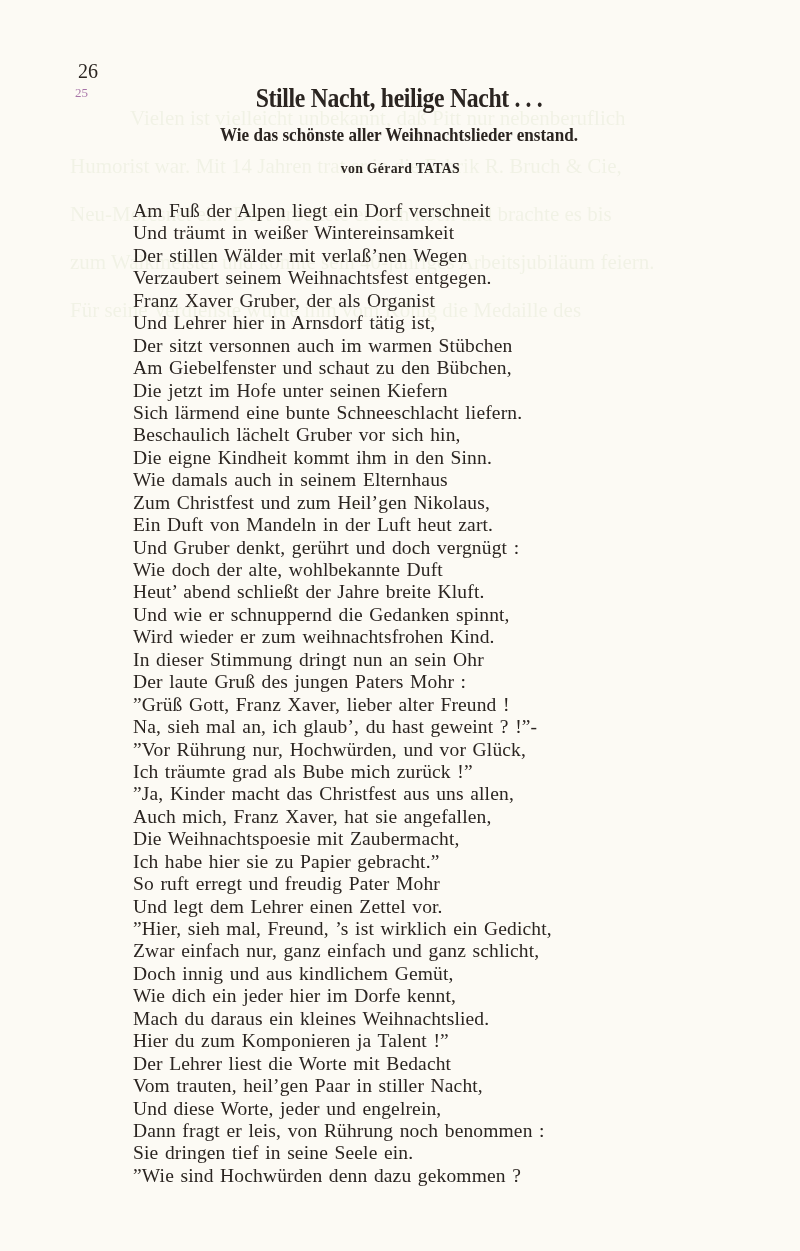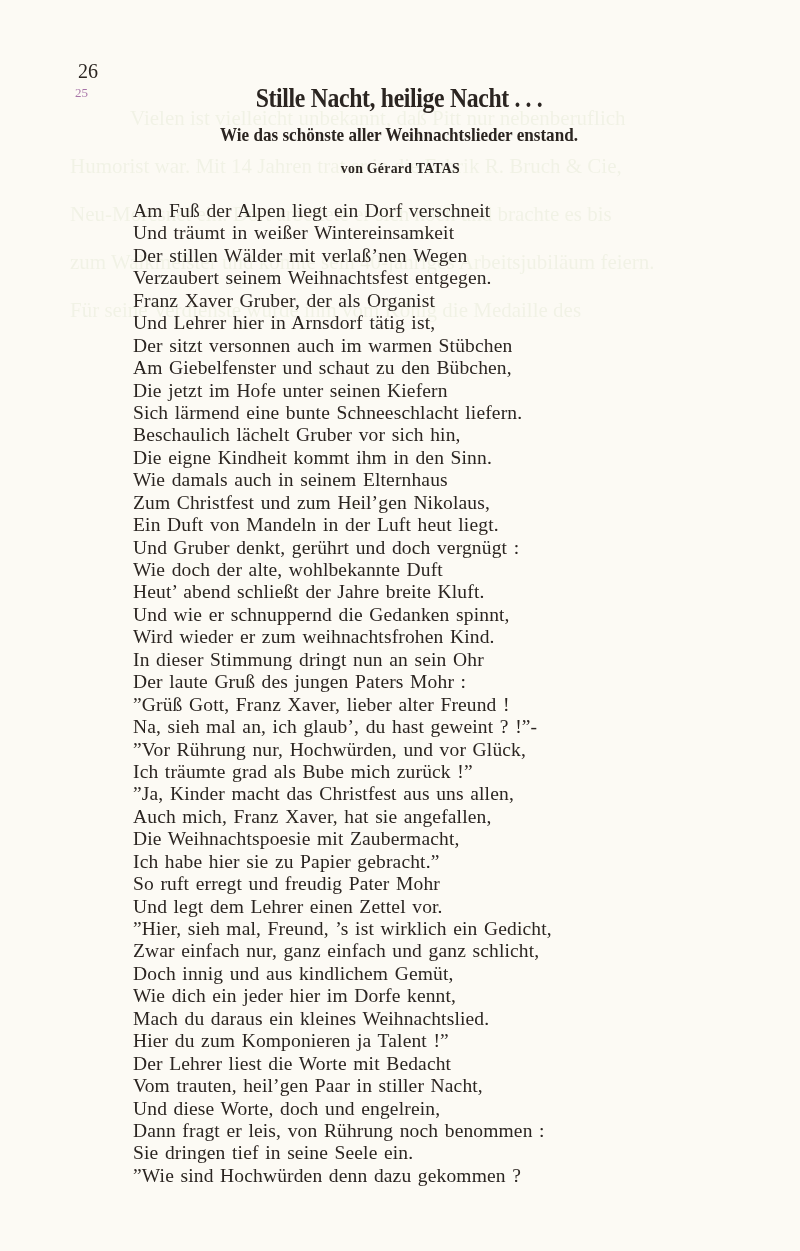--- a/index.html
+++ b/index.html
@@ -130,21 +130,21 @@
     <li>Franz Xaver Gruber, der als Organist</li>
     <li>Und Lehrer hier in Arnsdorf tätig ist,</li>
     <li>Der sitzt versonnen auch im warmen Stübchen</li>
     <li>Am Giebelfenster und schaut zu den Bübchen,</li>
     <li>Die jetzt im Hofe unter seinen Kiefern</li>
     <li>Sich lärmend eine bunte Schneeschlacht liefern.</li>
     <li>Beschaulich lächelt Gruber vor sich hin,</li>
     <li>Die eigne Kindheit kommt ihm in den Sinn.</li>
     <li>Wie damals auch in seinem Elternhaus</li>
     <li>Zum Christfest und zum Heil’gen Nikolaus,</li>
-    <li>Ein Duft von Mandeln in der Luft heut liegt.</li>
+    <li>Ein Duft von Mandeln in der Luft heut zart.</li>
     <li>Und Gruber denkt, gerührt und doch vergnügt :</li>
     <li>Wie doch der alte, wohlbekannte Duft</li>
     <li>Heut’ abend schließt der Jahre breite Kluft.</li>
     <li>Und wie er schnuppernd die Gedanken spinnt,</li>
     <li>Wird wieder er zum weihnachtsfrohen Kind.</li>
     <li>In dieser Stimmung dringt nun an sein Ohr</li>
     <li>Der laute Gruß des jungen Paters Mohr :</li>
     <li>”Grüß Gott, Franz Xaver, lieber alter Freund !</li>
     <li>Na, sieh mal an, ich glaub’, du hast geweint ? !”-</li>
     <li>”Vor Rührung nur, Hochwürden, und vor Glück,</li>
@@ -156,19 +156,19 @@
     <li>So ruft erregt und freudig Pater Mohr</li>
     <li>Und legt dem Lehrer einen Zettel vor.</li>
     <li>”Hier, sieh mal, Freund, ’s ist wirklich ein Gedicht,</li>
     <li>Zwar einfach nur, ganz einfach und ganz schlicht,</li>
     <li>Doch innig und aus kindlichem Gemüt,</li>
     <li>Wie dich ein jeder hier im Dorfe kennt,</li>
     <li>Mach du daraus ein kleines Weihnachtslied.</li>
     <li>Hier du zum Komponieren ja Talent !”</li>
     <li>Der Lehrer liest die Worte mit Bedacht</li>
     <li>Vom trauten, heil’gen Paar in stiller Nacht,</li>
-    <li>Und diese Worte, doch und engelrein,</li>
+    <li>Und diese Worte, jeder und engelrein,</li>
     <li>Dann fragt er leis, von Rührung noch benommen :</li>
     <li>Sie dringen tief in seine Seele ein.</li>
     <li>”Wie sind Hochwürden denn dazu gekommen ?</li>
   </ul>
 
 </div>
 
 </body></html>

